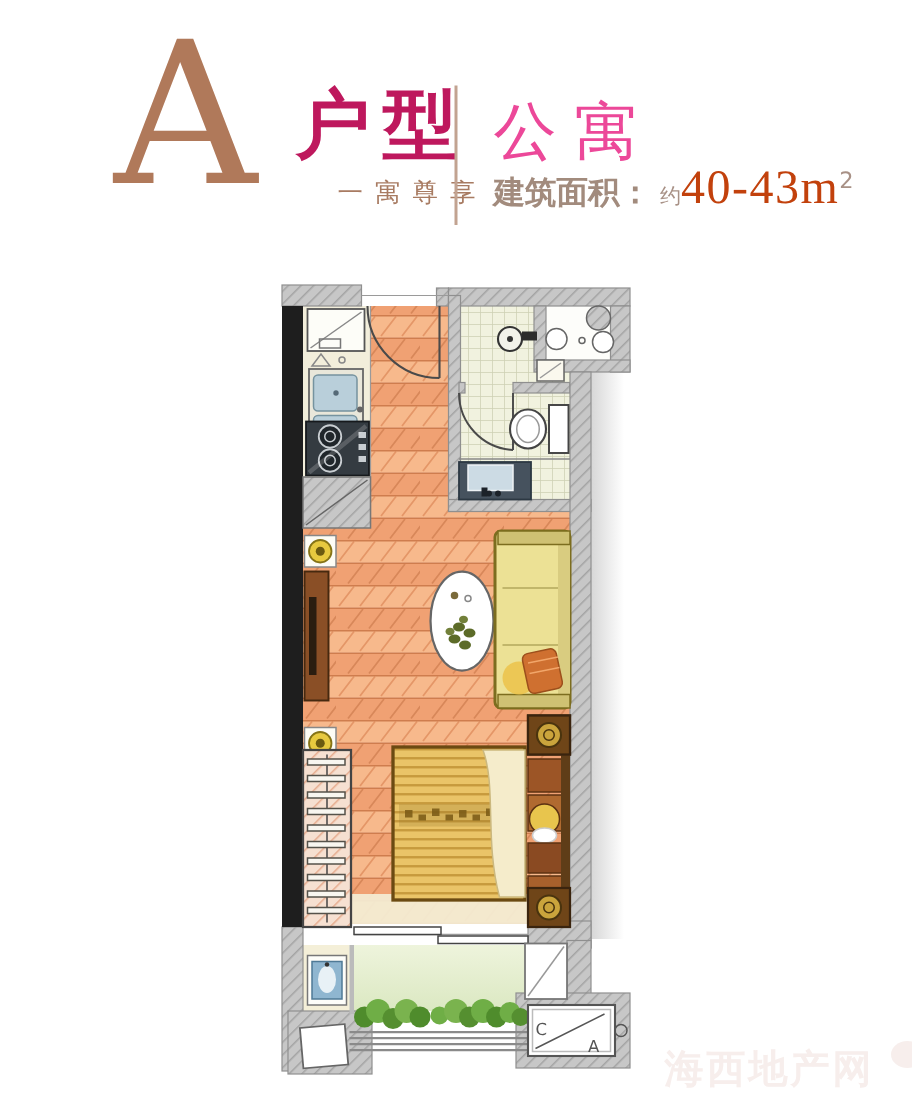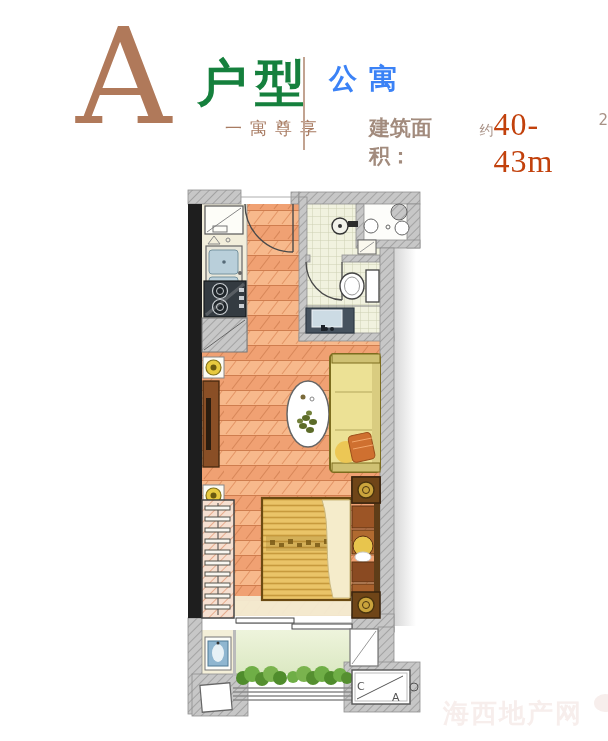--- a/index.html
+++ b/index.html
@@ -1,27 +1,27 @@
 <!DOCTYPE html>
 <html><head>
 <meta charset="utf-8">
 <style>
   html,body{margin:0;padding:0;background:#ffffff;}
   .page{position:relative;width:608px;height:741px;background:#ffffff;overflow:hidden;
         font-family:"DejaVu Serif",serif;}
   
   .unit-letter{position:absolute;left:76px;top:8px;font-size:132px;line-height:1.05;
         color:#b0795a;font-family:"DejaVu Serif",serif;font-weight:400;}
-  .unit-type{position:absolute;left:197px;top:50px;font-size:50px;color:#15803d;
+  .unit-type{position:absolute;left:197px;top:50px;font-size:50px;color:#be185d;
         letter-spacing:8px;font-weight:600;}
   .tagline{position:absolute;left:201px;top:117px;font-size:17px;letter-spacing:8px;color:#a87b62;margin-left:24px;}
   .divider{position:absolute;left:303px;top:57px;width:2px;height:93px;background:#c2a391;}
-  .category{position:absolute;left:329px;top:60px;font-size:28px;font-weight:bold;
-        color:#3b82f6;letter-spacing:12px;}
-  .area-line{position:absolute;left:329px;top:106px;display:flex;align-items:baseline;color:#a28b7d;margin-left:40px;}
+  .category{position:absolute;left:329px;top:60px;font-size:42px;font-weight:normal;
+        color:#ec4899;letter-spacing:12px;}
+  .area-line{position:absolute;left:329px;top:106px;display:flex;align-items:baseline;color:#a28b7d;}
   .area-label{font-size:21px;font-weight:bold;}
   .area-approx{font-size:14px;margin-left:6px;color:#a89186;}
   .area-value{font-size:32px;font-family:Liberation Serif, serif;color:#c2410c;letter-spacing:1px;}
   .area-sup{font-size:15px;font-family:"DejaVu Sans",sans-serif;color:#a89186;
         position:relative;top:-10px;}
   
   .watermark{position:absolute;left:443px;top:694px;font-size:26px;font-weight:bold;
         color:#f7eeec;letter-spacing:2px;font-family:"DejaVu Sans",sans-serif;white-space:nowrap;}
   .watermark .wm-logo{display:inline-block;width:22px;height:18px;border-radius:50%;
         background:#f7eeec;vertical-align:super;}

